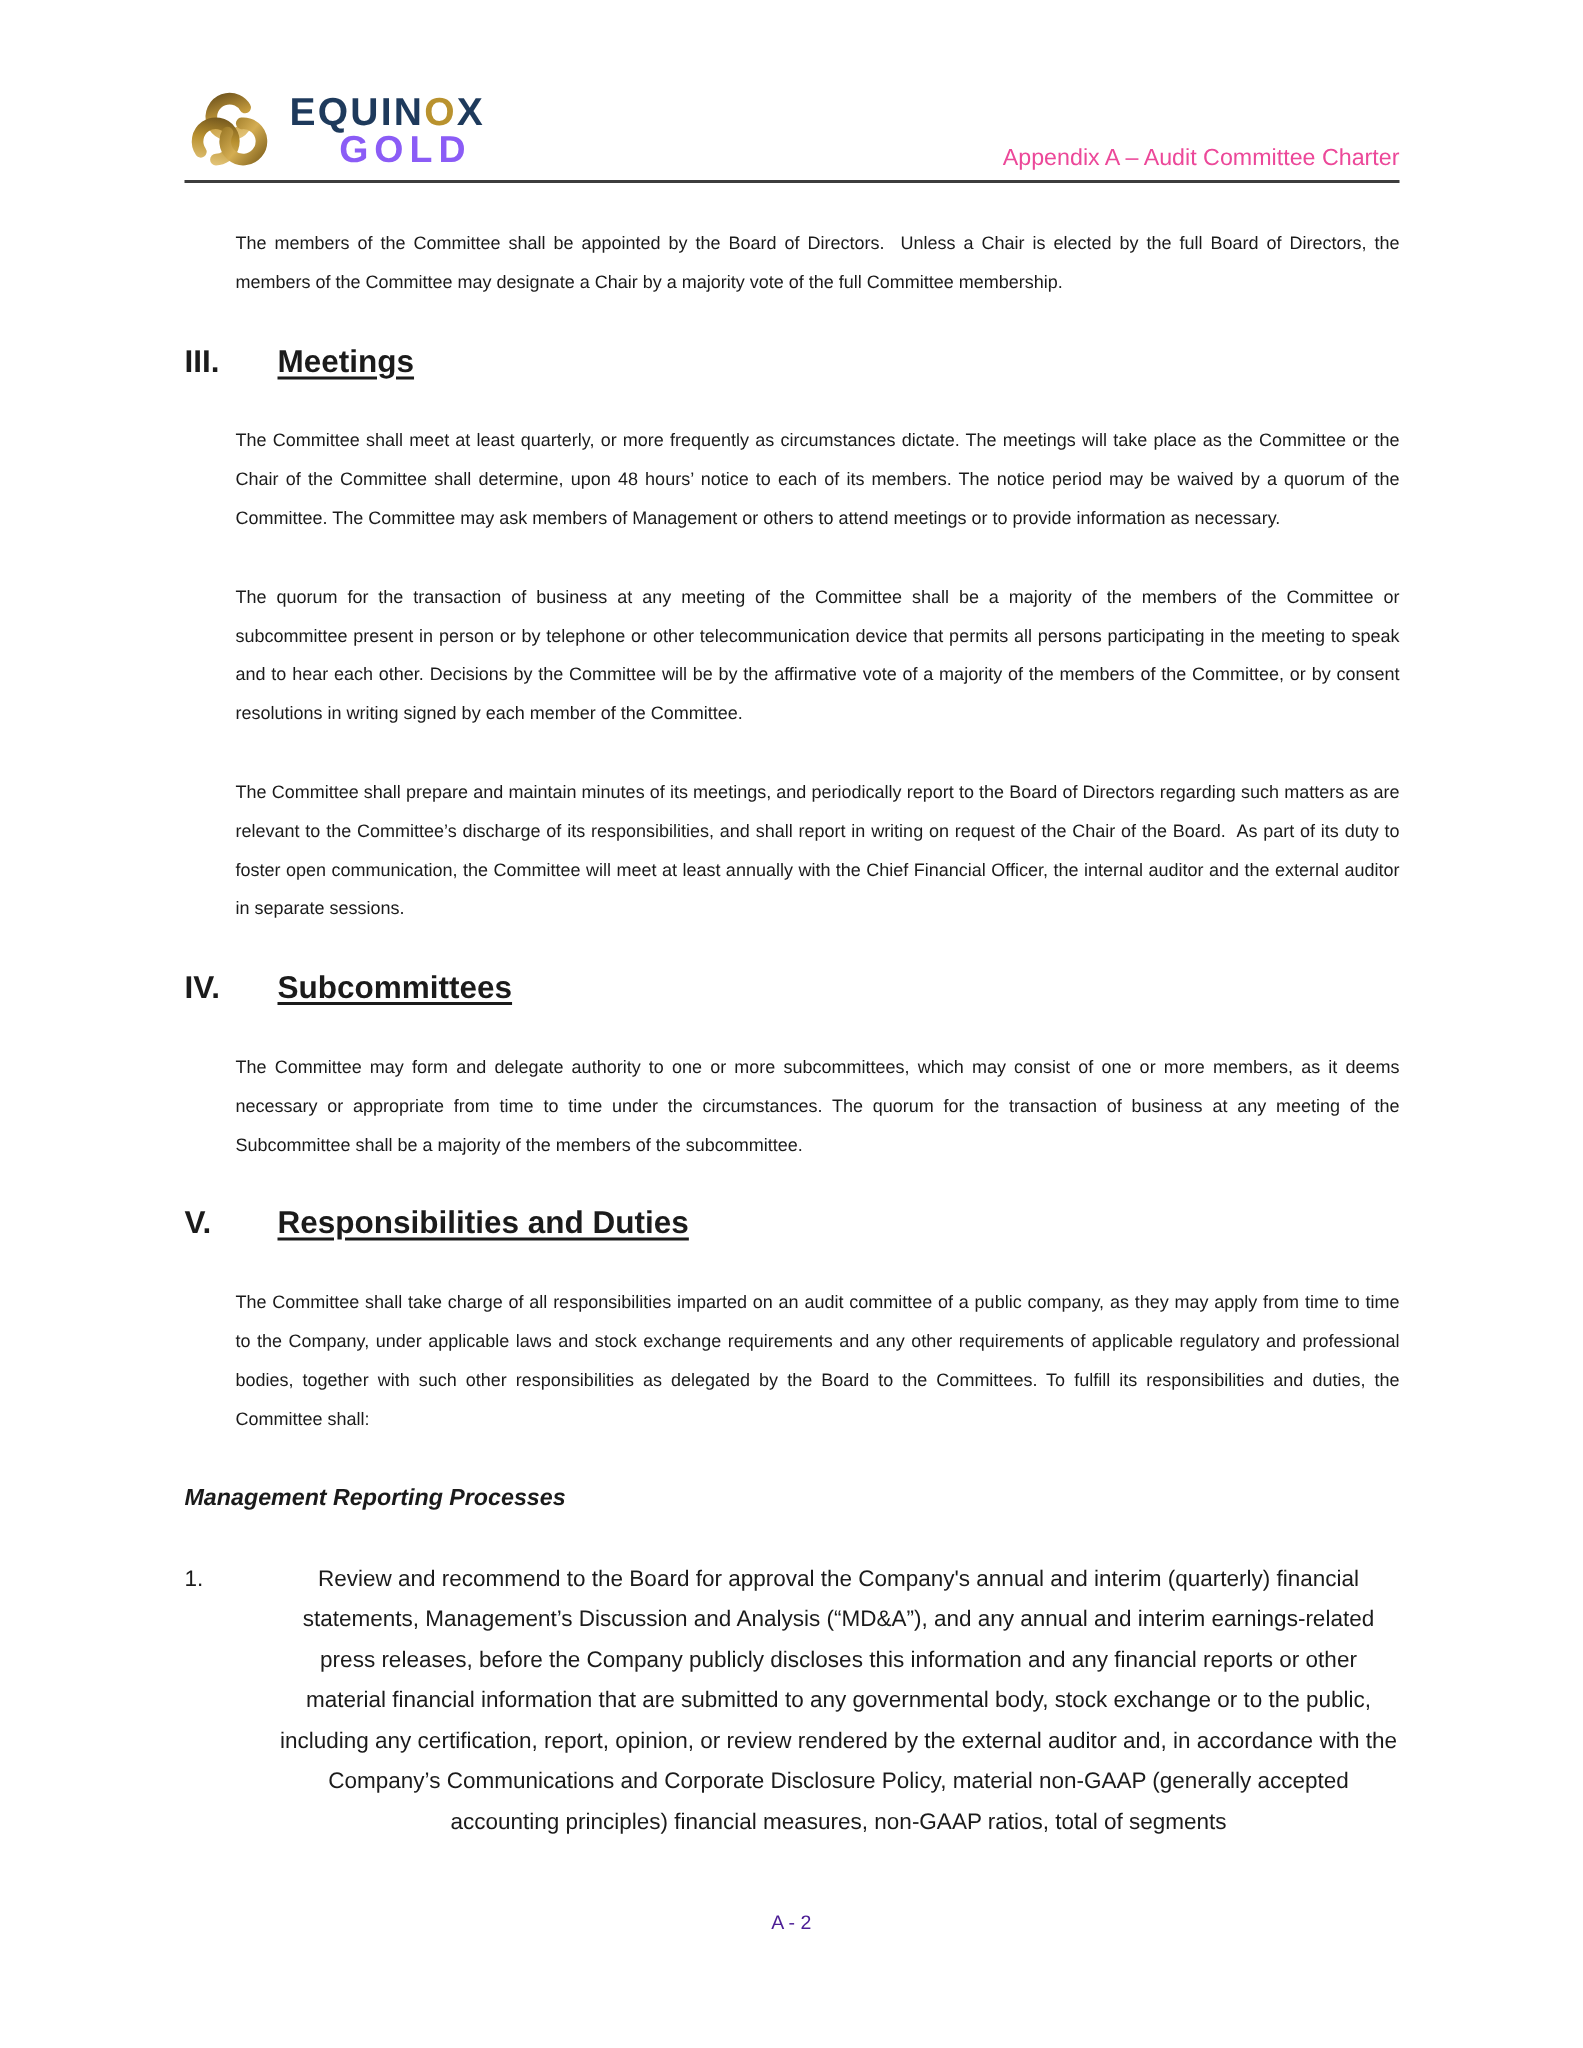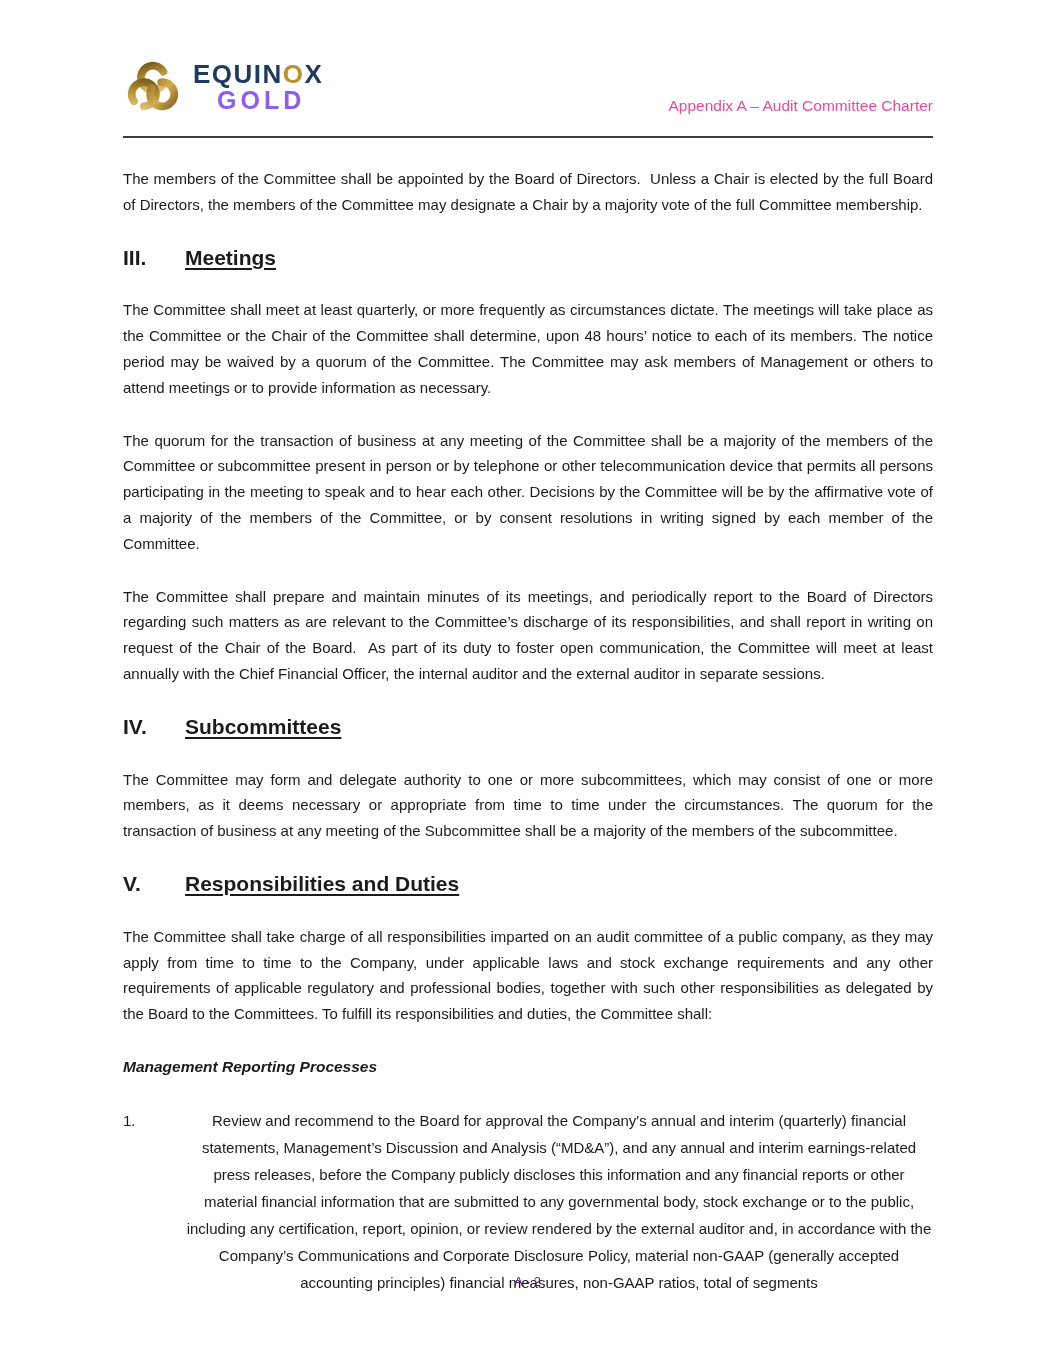--- a/index.html
+++ b/index.html
@@ -6,34 +6,34 @@
   html, body { background:#ffffff; }
   body {
     width:1055px; height:1365px; overflow:hidden;
     font-family:"Liberation Sans", sans-serif;
     color:#1b1b1b;
   }
   .page { position:relative; width:1055px; height:1365px; padding:58px 122px 0 123px; }
 
   
   .header { display:flex; justify-content:space-between; align-items:flex-end;
-            padding-bottom:18px; border-bottom:2px solid #3d3d3d; }
+            padding-bottom:2px; border-bottom:2px solid #3d3d3d;text-align:center; }
   .brand { display:flex; align-items:center; gap:10px; }
   .brand-mark { width:60px; height:60px; flex-shrink:0; }
   .brand-text { line-height:1; padding-bottom:2px; }
   .brand-line1 { font-size:26px; font-weight:700; color:#1e3a5c; letter-spacing:1.5px; }
   .brand-line1 .gold-letter { color:#b9922e; }
   .brand-line2 { font-size:25px; font-weight:700; color:#8b5cf6; letter-spacing:4px; margin-left:24px; margin-top:1px; }
   .appendix-title { font-size:15.5px; color:#ec4899; padding-bottom:3px; }
 
   
   main { padding-top:28px; }
   .para {
-    font-size:15px; line-height:25.8px; text-align:justify;
-    white-space:pre-wrap; margin-bottom:27px;
+    font-size:12px; line-height:25.8px; text-align:justify;
+    white-space:pre-wrap; margin-bottom:27px;margin-left:34px;
   }
   .sec-heading { display:flex; font-size:21px; font-weight:700; margin-bottom:27px; line-height:25.8px; }
   .sec-heading .h-num { width:62px; flex-shrink:0; }
   .sec-heading .h-label { text-decoration:underline; text-decoration-thickness:1.5px; text-underline-offset:3px; }
   .sub-heading { font-size:15.5px; font-weight:700; font-style:italic; margin-bottom:27px; line-height:25.8px; }
   .list-item { display:flex; font-size:15px; line-height:27px; margin-bottom:0; }
   .list-item .li-num { width:62px; flex-shrink:0; }
   .list-item .li-text { flex:1; text-align:center; }
 
   

